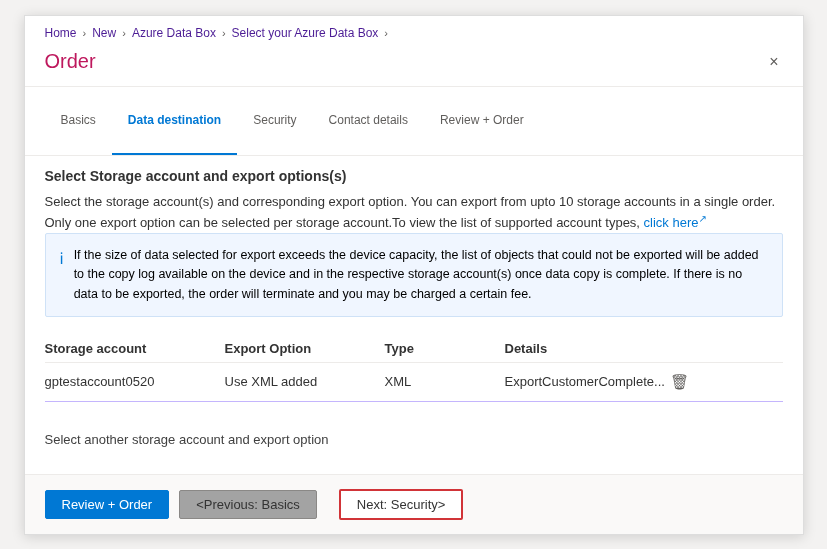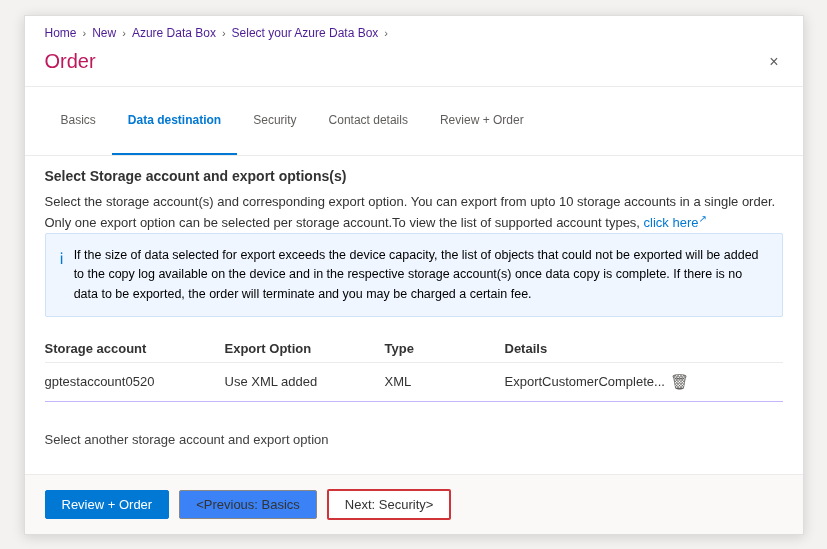--- a/index.html
+++ b/index.html
@@ -43,22 +43,22 @@
     .table-cell { font-size: 13px; color: #333; }
     .table-cell.details { display: flex; align-items: center; gap: 5px; }
     .delete-icon { color: #605e5c; cursor: pointer; font-size: 15px; }
     
     .add-link { color: #404040; text-decoration: none; font-size: 13px; cursor: pointer; }
     
     .footer { border-top: 1px solid #edebe9; padding: 14px 20px; display: flex; gap: 10px; align-items: center; background: #faf9f8; }
     
     .btn { padding: 6px 16px; font-size: 13px; cursor: pointer; border-radius: 2px; font-family: 'Segoe UI', Arial, sans-serif; }
     .btn-primary { background: #0078d4; color: #fff; border: 1px solid #0078d4; }
-    .btn-secondary { background: #3b82f6; color: #333; border: 1px solid #8a8886; }
-    .btn-accent { background: #fff; color: #333; border: 2px solid #d13438; font-weight: 500; }
+    .btn-secondary { background: #a3a3a3; color: #333; border: 1px solid #8a8886; }
+    .btn-accent { background: #fff; color: #333; border: 2px solid #d13438; font-weight: 500; margin-left: 12px; }
   </style>
 </head>
 <body>
 
 <div class="outer-container">
   <div class="modal">
 
     <div class="breadcrumb-bar">
       <a>Home</a>
       <span class="breadcrumb-sep">›</span>

